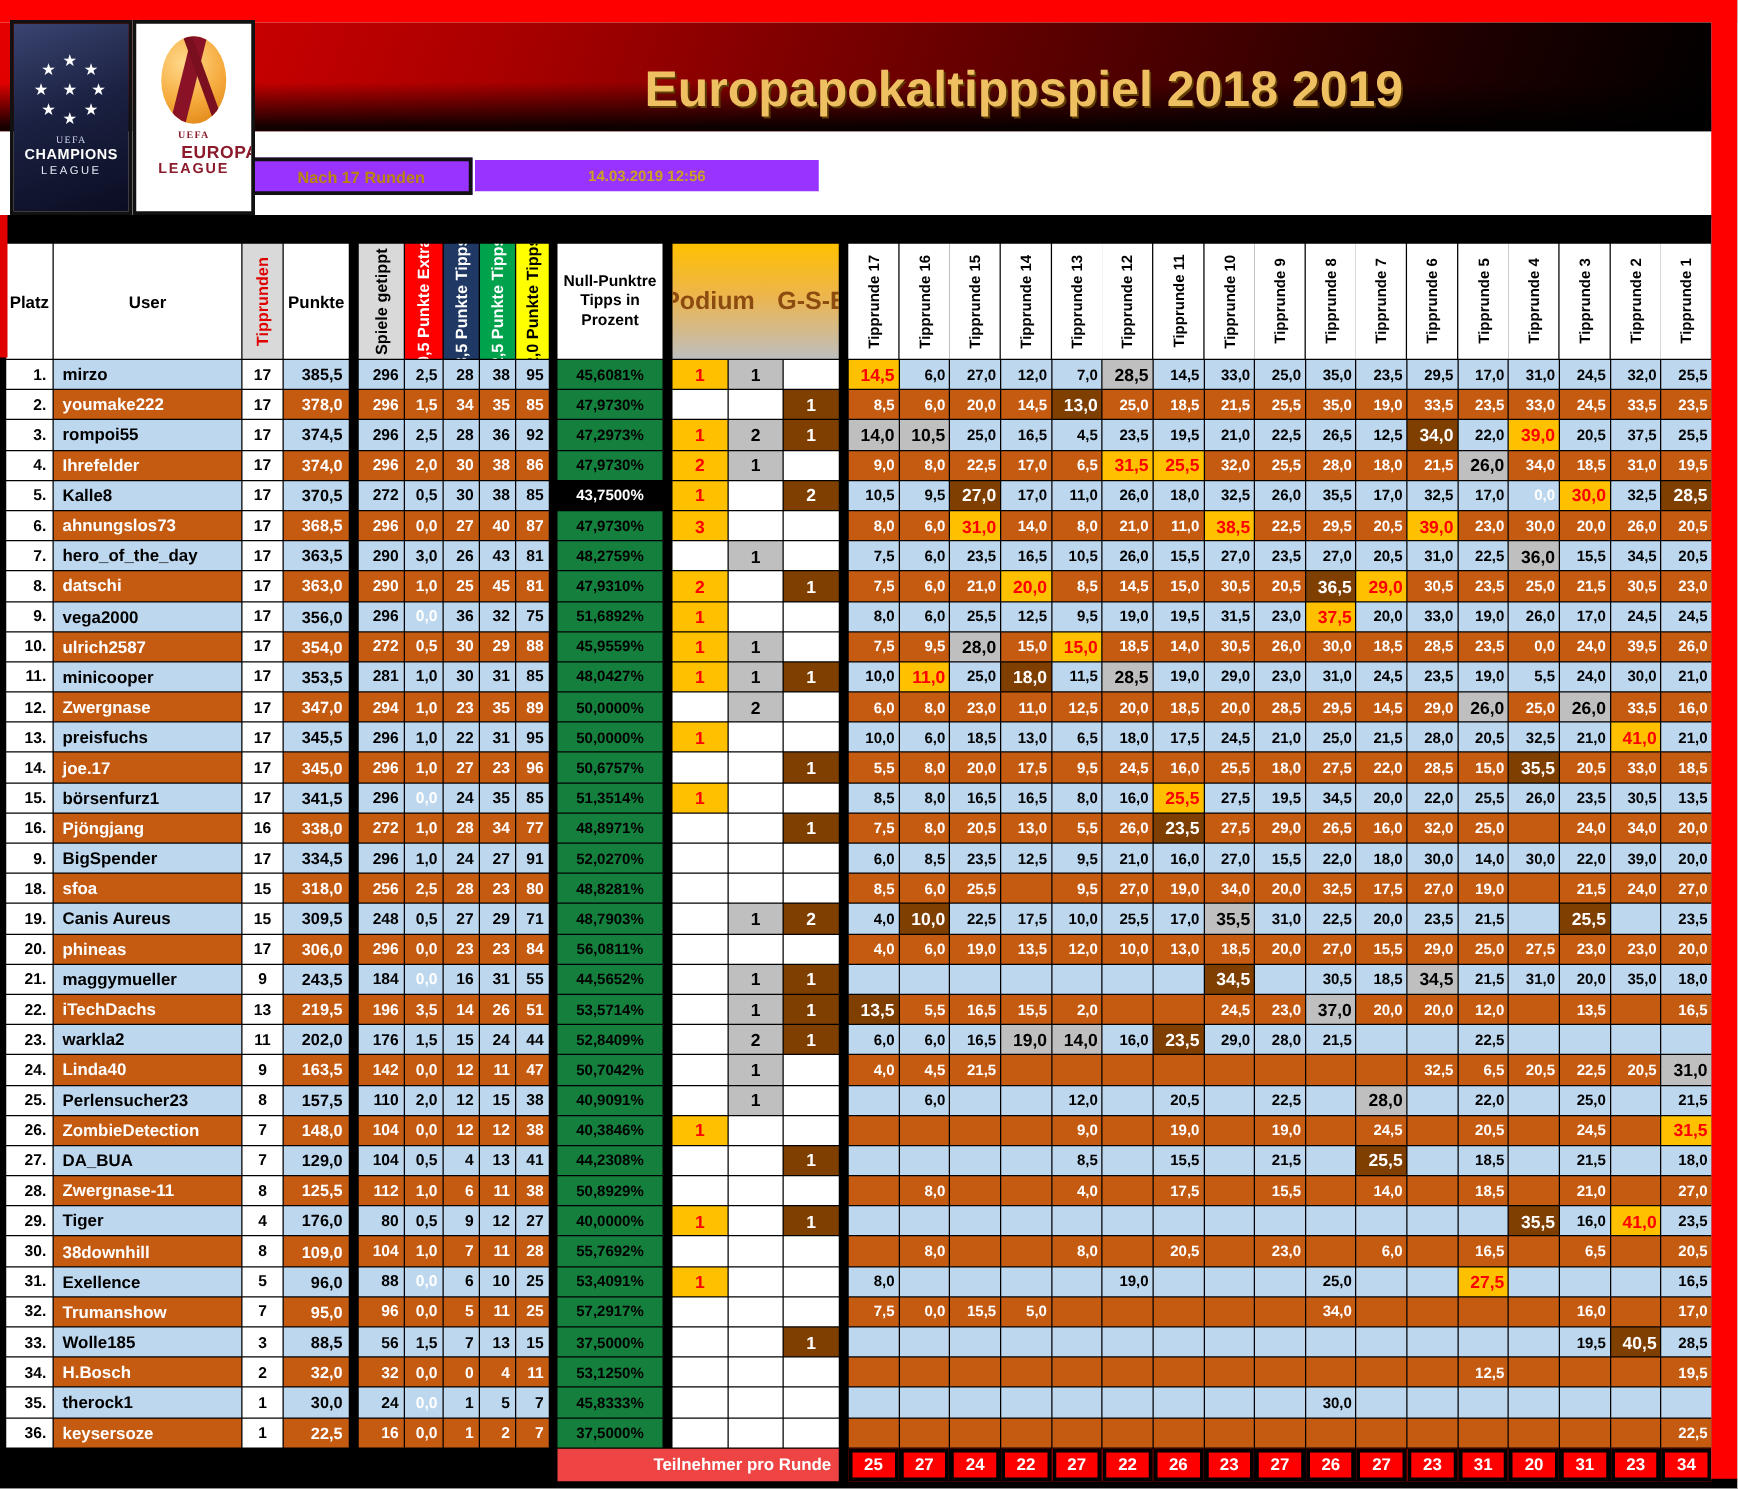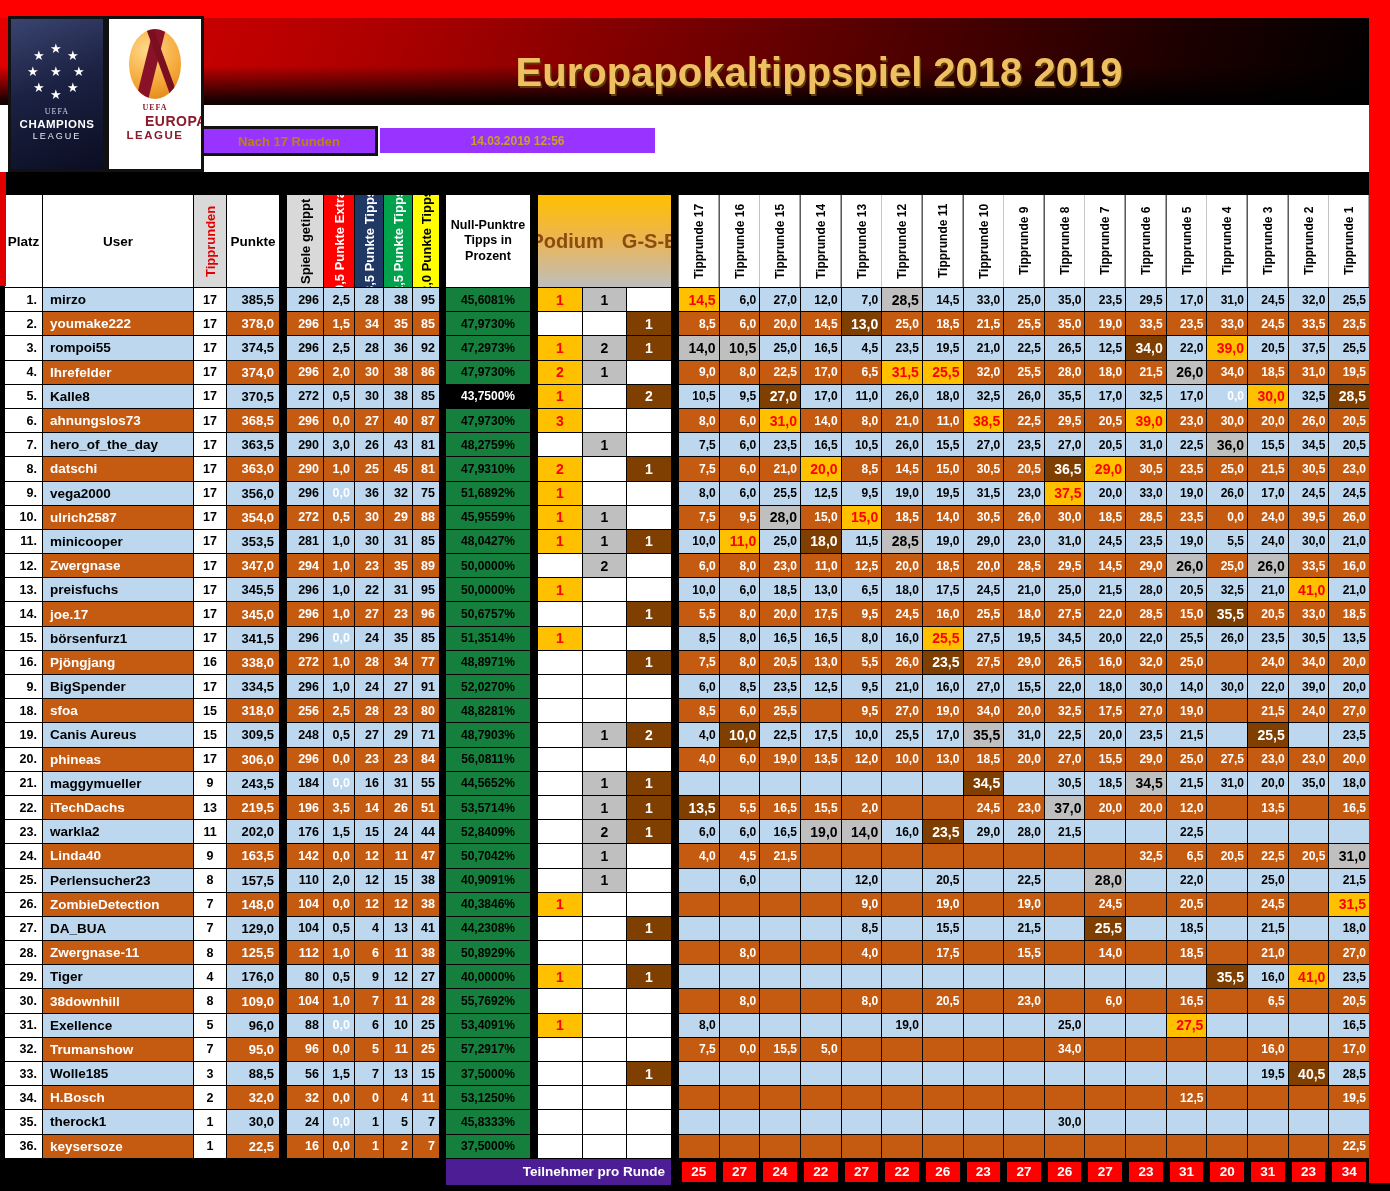--- a/index.html
+++ b/index.html
@@ -77,21 +77,21 @@
   .med.g.on{background:#ffc000;color:#fe0000;}
   .med.s.on{background:#bfbfbf;color:#000;}
   .med.b.on{background:#7f3f00;color:#fff;}
   .rd{justify-content:flex-end;padding-right:3px;font-size:12px;}
   .rd.mg{background:#ffc000;color:#fe0000;font-size:14px;}
   .rd.ms{background:#bfbfbf;color:#000;font-size:14px;}
   .rd.mb{background:#7f3f00;color:#fff;font-size:14px;}
   .wz{color:#fff !important;}
   
   .fblack{grid-column:span 11;background:#000;}
-  .flabel{grid-column:span 5;background:#4c1d95;color:#fff;justify-content:flex-end;
+  .flabel{grid-column:span 5;background:#ef4444;color:#fff;justify-content:flex-end;
           padding-right:6px;font-size:13.5px;}
   .fcount{background:#fe0000;color:#fff;justify-content:center;font-size:13.5px;
           box-shadow:inset 0 0 0 3px #000;}
 </style>
 </head>
 <body>
 
 <div id="page">
   <div class="topstrip"></div>
   <div class="rightstrip"></div>

